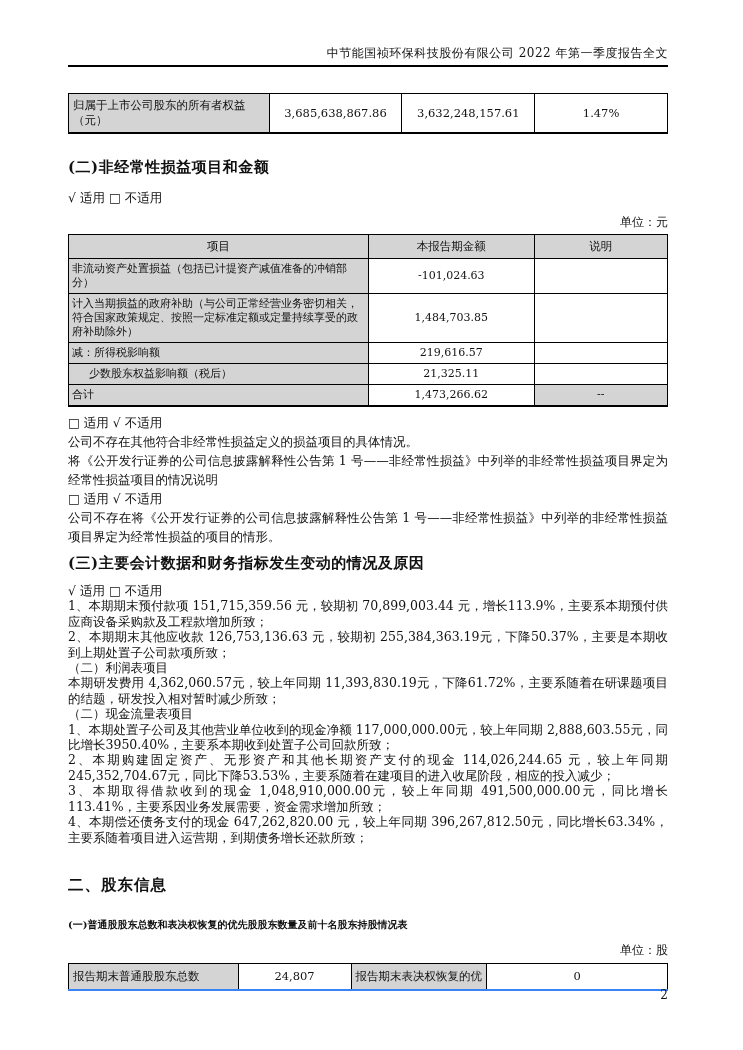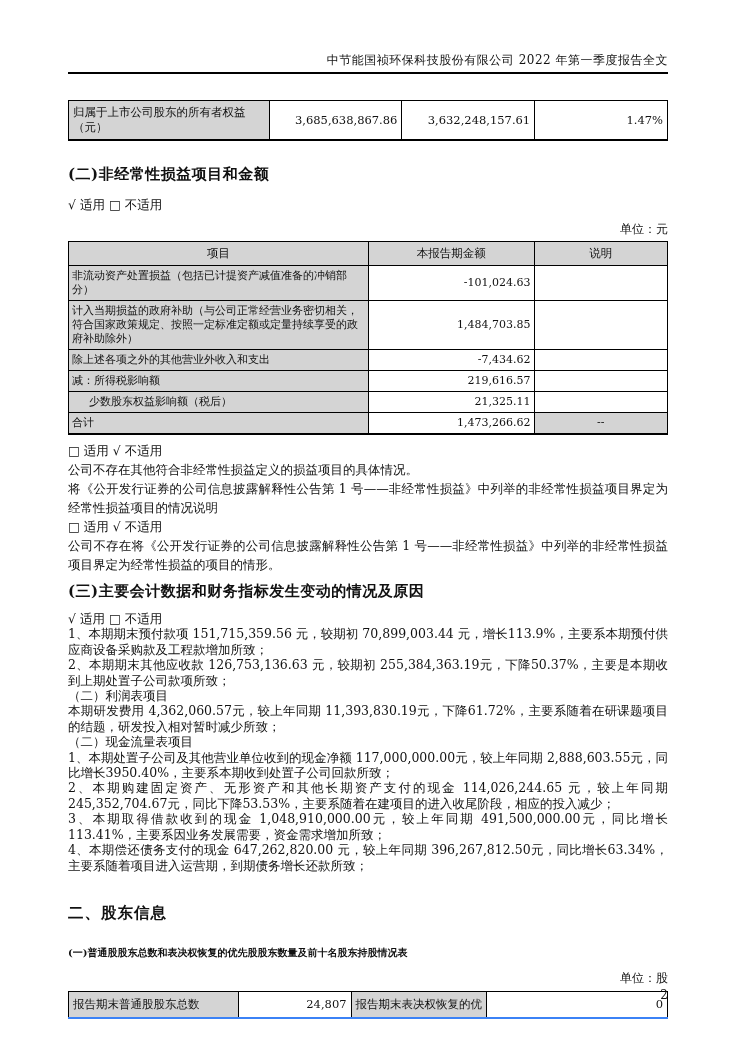--- a/index.html
+++ b/index.html
@@ -8,21 +8,21 @@
     width: 743px;
     height: 1050px;
     background: #ffffff;
     font-family: "DejaVu Serif", "Liberation Serif", serif;
     color: #111111;
     overflow: hidden;
   }
   .content {
     position: absolute;
     left: 68px;
-    top: 8px;
+    top: 1px;
     width: 600px;
   }
   .doc-header {
     padding-top: 44px;
     text-align: right;
     font-size: 12px;
     letter-spacing: 0.5px;
     white-space: nowrap;
   }
   .header-rule {
@@ -31,21 +31,21 @@
     height: 0;
   }
 
   table { border-collapse: collapse; width: 100%; table-layout: fixed; }
   td, th { border: 1px solid #000; font-weight: normal; vertical-align: middle; }
 
   
   .equity-table { margin-top: 26px; font-size: 11.5px; border-bottom: 2px solid #000; }
   .equity-table td { padding: 4px 4px; }
   .cell-gray { background: #d4d4d4; }
-  .num { text-align: right; padding-right: 5px; }
+  .num { text-align: center; padding-right: 5px; }
 
   .section-heading {
     margin-top: 24px;
     font-size: 15px;
     font-weight: bold;
     letter-spacing: 0.5px;
   }
   .applicability { margin-top: 13px; font-size: 12.5px; }
   .unit-line { margin-top: 7px; font-size: 12px; text-align: right; }
 
@@ -121,25 +121,20 @@
         <td class="item">非流动资产处置损益（包括已计提资产减值准备的冲销部分）</td>
         <td class="num">-101,024.63</td>
         <td></td>
       </tr>
       <tr>
         <td class="item">计入当期损益的政府补助（与公司正常经营业务密切相关，符合国家政策规定、按照一定标准定额或定量持续享受的政府补助除外）</td>
         <td class="num">1,484,703.85</td>
         <td></td>
       </tr>
       <tr>
-        <td class="item">除上述各项之外的其他营业外收入和支出</td>
-        <td class="num">-7,434.62</td>
-        <td></td>
-      </tr>
-      <tr>
         <td class="item">减：所得税影响额</td>
         <td class="num">219,616.57</td>
         <td></td>
       </tr>
       <tr>
         <td class="item indent">少数股东权益影响额（税后）</td>
         <td class="num">21,325.11</td>
         <td></td>
       </tr>
       <tr>

